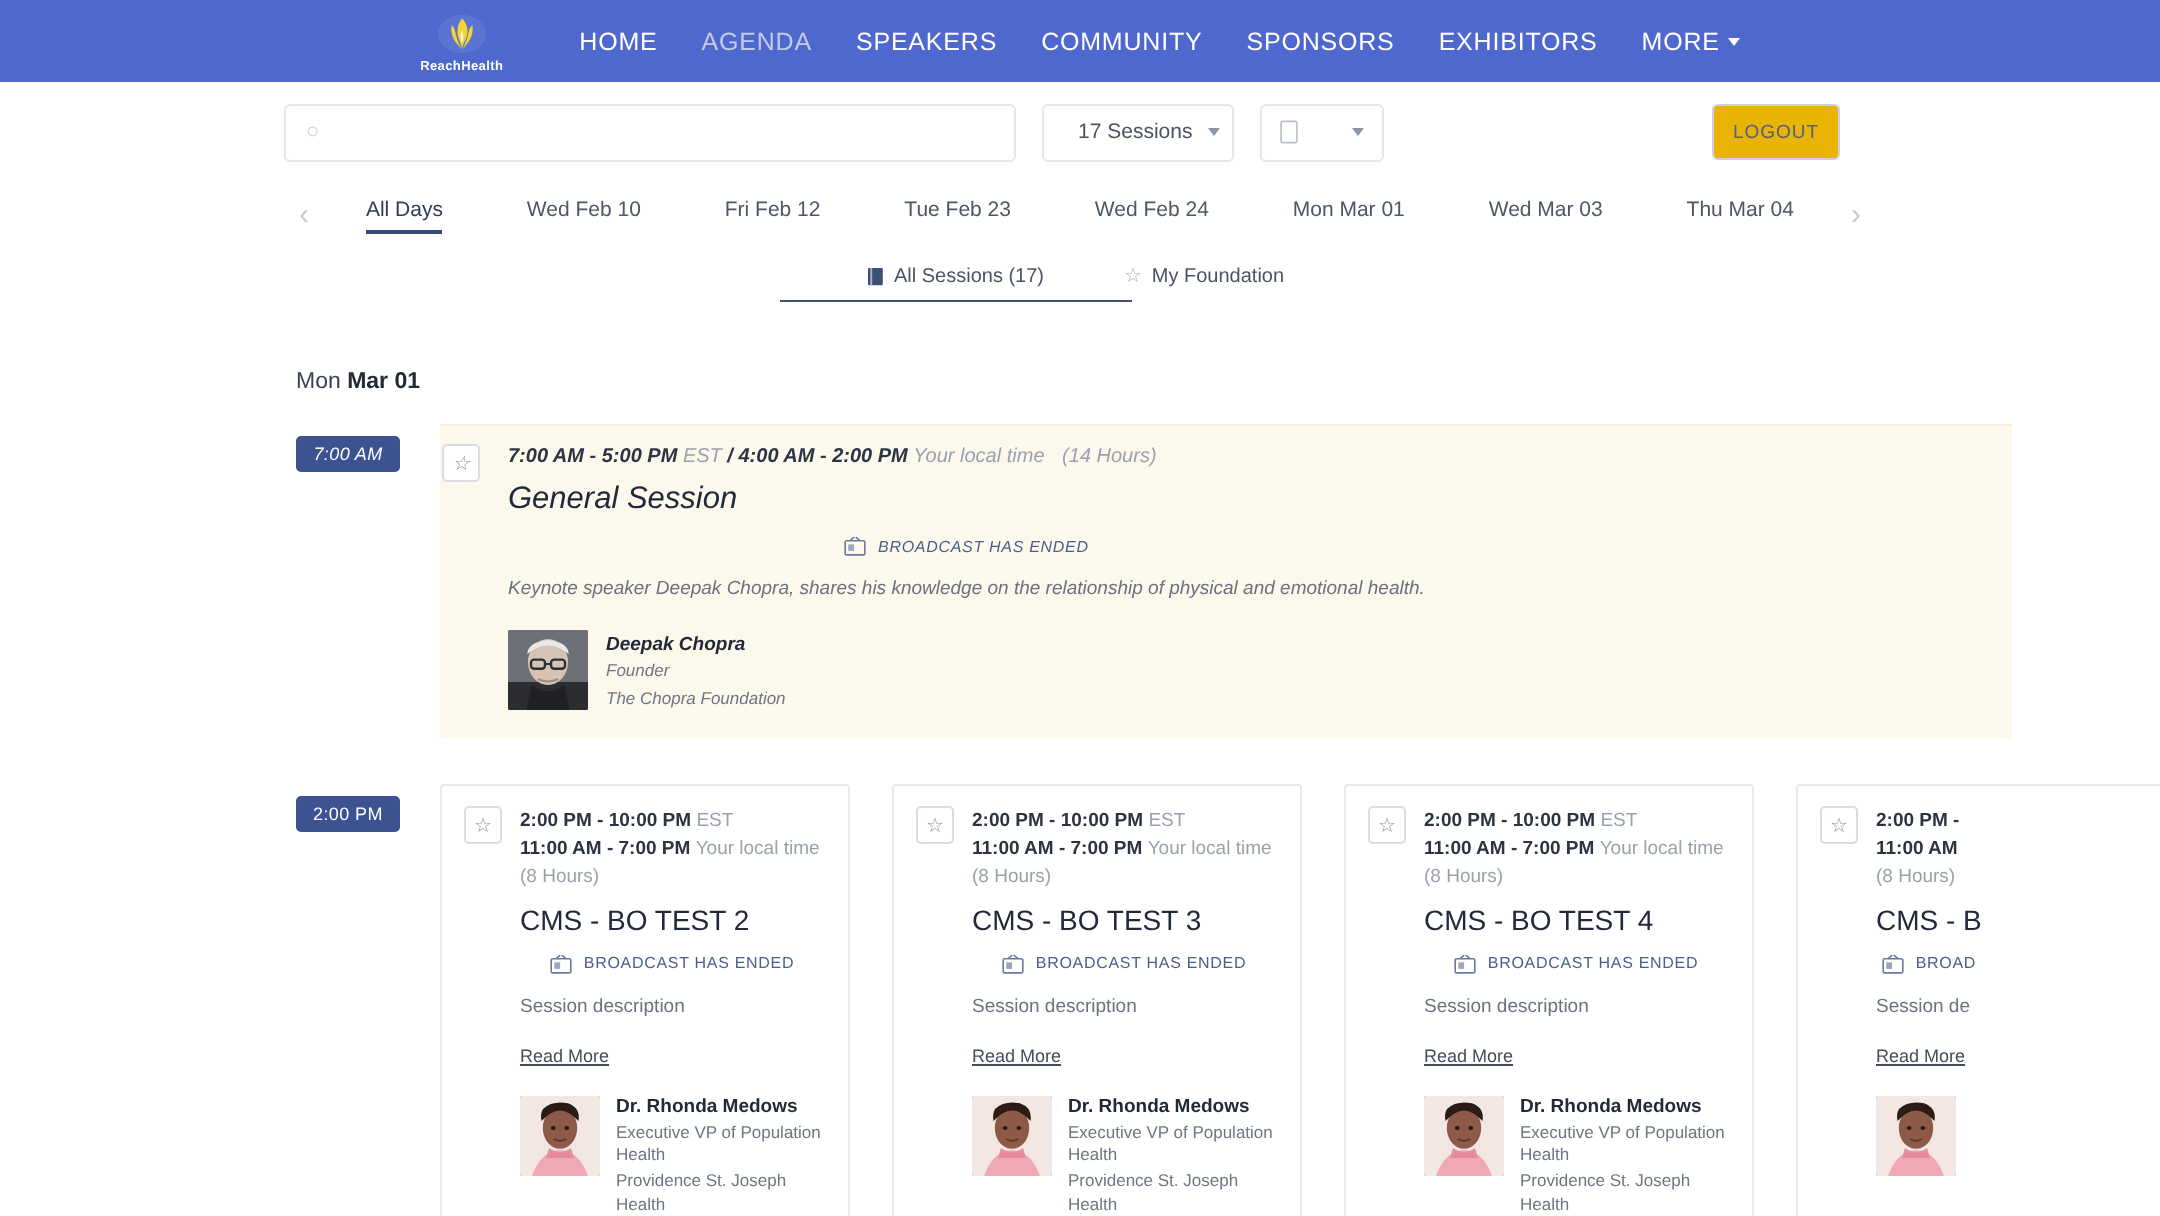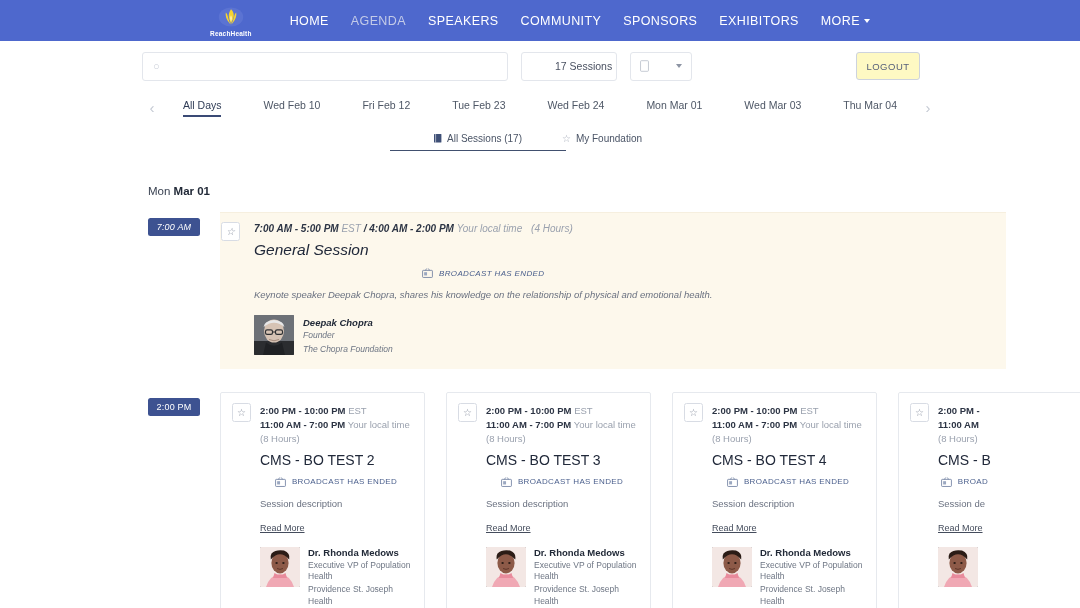--- a/index.html
+++ b/index.html
@@ -60,37 +60,37 @@
     background: #fff;
   }
   .search-glyph { color: #c9ced8; font-size: 11px; line-height: 1; }
   .search-input {
     border: none; outline: none; font-size: 10.5px;
     color: #9aa1ae; font-family: "Liberation Sans", sans-serif;
     width: 100%; background: transparent;
   }
   .pill {
     height: 29px; border: 1px solid #e3e6ec; border-radius: 3px;
-    display: flex; align-items: center; gap: 24px;
+    display: flex; align-items: center; gap: 8px;
     padding: 0 9px; background: #fff; cursor: pointer;
   }
   .pill.sessions { width: 96px; }
   .pill.doc { width: 62px; justify-content: space-between; }
   .pill-label { font-size: 10.5px; color: #4a5161; white-space: nowrap; }
   .caret-sm {
     width: 0; height: 0;
     border-left: 3.5px solid transparent;
     border-right: 3.5px solid transparent;
     border-top: 4px solid #8d94a3;
   }
   .logout-btn {
     position: absolute; right: 160px;
     width: 64px; height: 28px;
     border: 1px solid #cdd3de; border-radius: 3px;
-    background: #fef9c3; cursor: pointer;
+    background: #eab308; cursor: pointer;
     display: flex; align-items: center; justify-content: center;
     font-size: 9.5px; color: #56607a; letter-spacing: .5px;
   }
 
   
   .daybar {
     height: 33px; display: flex; align-items: center;
     padding: 0 142px; gap: 0; position: relative;
   }
   .arrow-btn {
@@ -287,21 +287,21 @@
   </div>
   <div class="featured">
     <div class="star-btn">☆</div>
     <div class="featured-body">
       <div class="time-line">
         <span>7:00 AM - 5:00 PM</span>
         <span class="tz">EST</span>
         <span>/</span>
         <span>4:00 AM - 2:00 PM</span>
         <span class="tz">Your local time</span>
-        <span class="dur">(4 Hours)</span>
+        <span class="dur">(14 Hours)</span>
       </div>
       <div class="sess-title">General Session</div>
       <div class="broadcast">
         <svg class="bc-icon" viewBox="0 0 12 11">
           <rect x="0.6" y="2.6" width="10.8" height="7.8" rx="0.8" fill="none" stroke="#6b7c9e" stroke-width="0.9"></rect>
           <path d="M3.4 2.4 L5.6 0.6 M8.6 2.4 L6.4 0.6" stroke="#6b7c9e" stroke-width="0.8" fill="none"></path>
           <rect x="2.3" y="4.6" width="3.2" height="3.6" fill="#9aa7c0"></rect>
         </svg>
         <span>BROADCAST HAS ENDED</span>
       </div>

